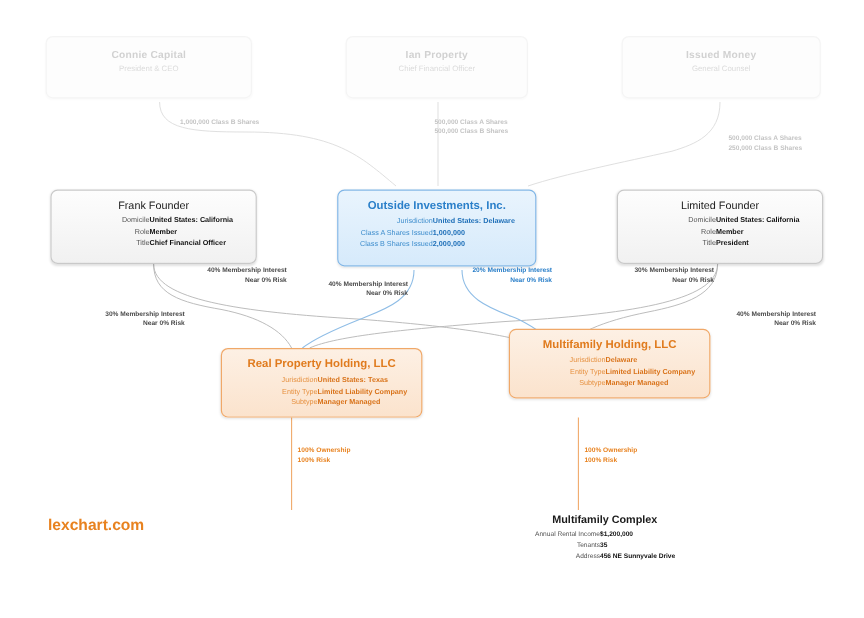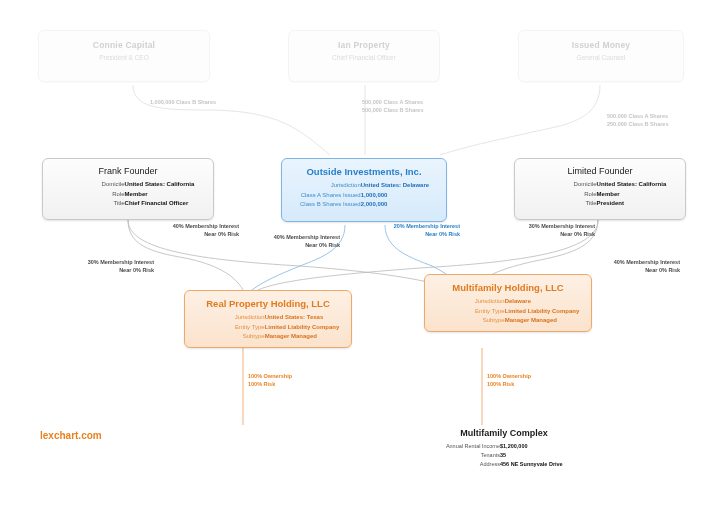--- a/index.html
+++ b/index.html
@@ -58,21 +58,21 @@
   .elabel{position:absolute;font-size:5.5px;line-height:1.5;white-space:nowrap;}
   .elabel .l1{font-weight:bold;}
   .elabel .l2{font-weight:bold;}
   .elabel.faint{color:#c4c4c4;}
   .elabel.gray-l{color:#4a4a4a;}
   .elabel.blue-l{color:#2a7fc9;}
   .elabel.orange-l{color:#e8821f;}
   .ta-r{text-align:right;}
   .ta-l{text-align:left;}
 
-  .wm{position:absolute;left:40px;top:430px;font-size:10px;font-weight:bold;color:#e8821f;}
+  .wm{position:absolute;left:40px;top:430px;font-size:13px;font-weight:bold;color:#e8821f;}
 </style>
 </head>
 <body>
 
 <div id="canvas">
 
   <svg id="wires" viewBox="0 0 720 515">
     <g fill="none" stroke="#dedede" stroke-width="0.8">
       <path d="M133 85 C133 108 160 110 205 110 C280 110 300 130 330 155"></path>
       <path d="M365 85 L365 155"></path>

